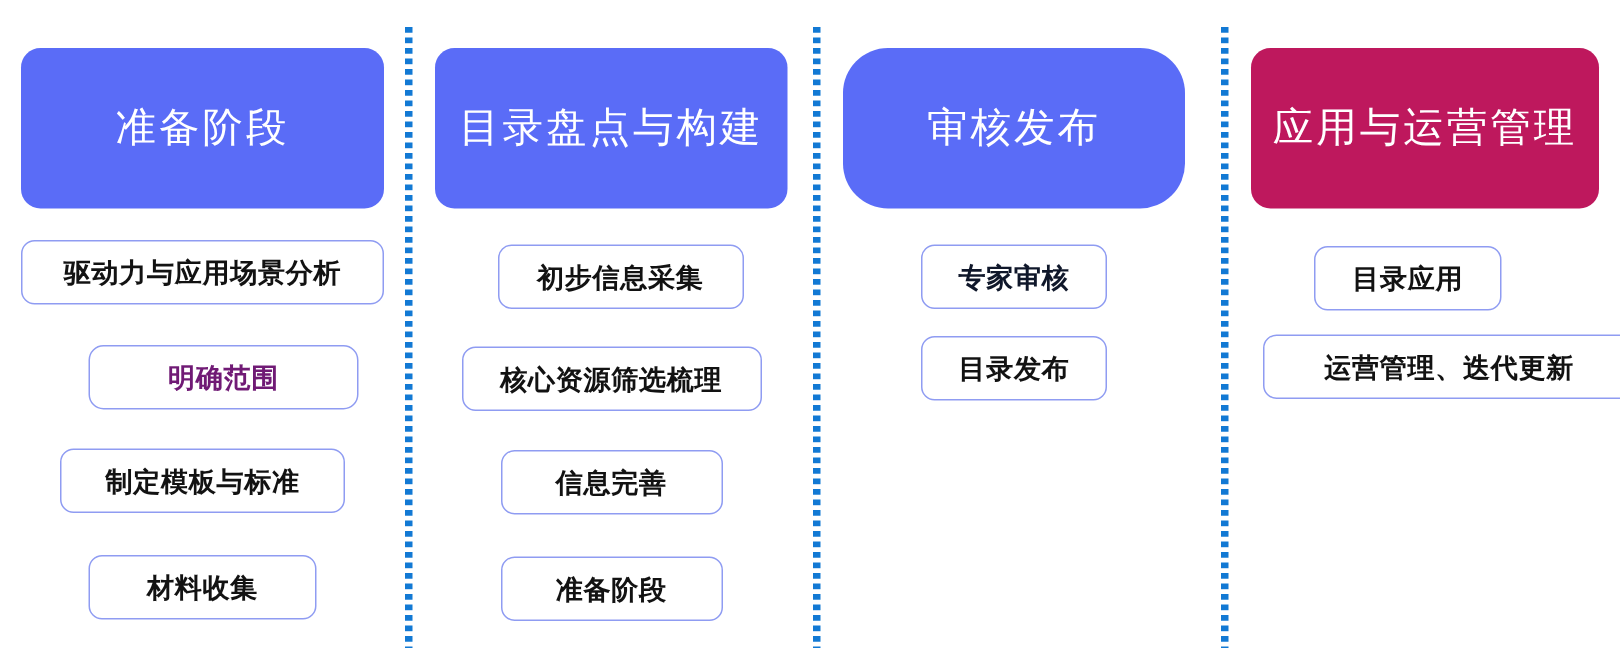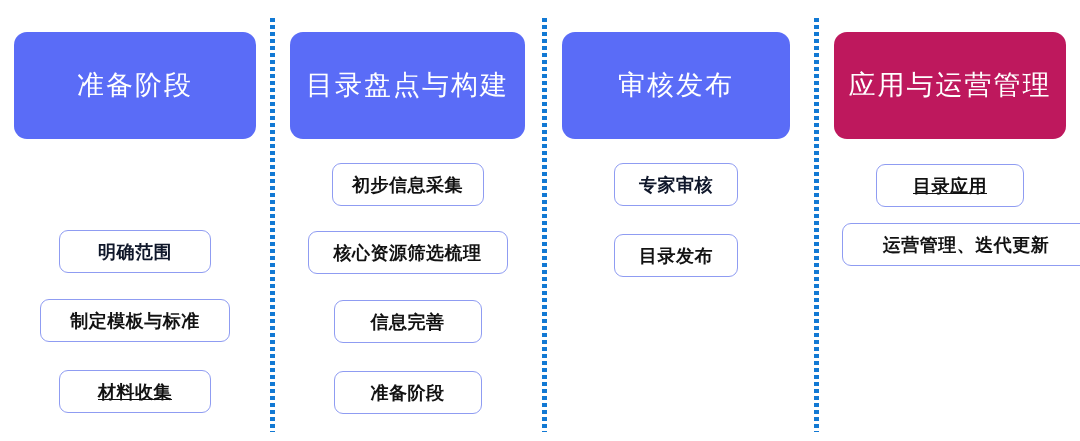--- a/index.html
+++ b/index.html
@@ -92,45 +92,46 @@
 
 <div id="diagram" style="background: rgb(255, 255, 255);">
 
   <div class="divider" style="left: 270px; background-image: linear-gradient(rgb(18, 121, 212) 0px, rgb(18, 121, 212) 4px, rgba(255, 255, 255, 0) 4px, rgba(255, 255, 255, 0) 7px);"></div>
   <div class="divider" style="left: 542px; background-image: linear-gradient(rgb(18, 121, 212) 0px, rgb(18, 121, 212) 4px, rgba(255, 255, 255, 0) 4px, rgba(255, 255, 255, 0) 7px);"></div>
   <div class="divider" style="left: 814px; background-image: linear-gradient(rgb(18, 121, 212) 0px, rgb(18, 121, 212) 4px, rgba(255, 255, 255, 0) 4px, rgba(255, 255, 255, 0) 7px);"></div>
 
   <div class="column" style="left: 14px; width: 242px;">
     <div class="stage-header" style="width: 242px; background: rgb(90, 108, 247); color: rgb(255, 255, 255);">准备阶段</div>
     <div class="steps" style="position: relative; flex: 1 1 0%; width: 242px;">
-      <div class="step-box" style="position: absolute; width: 152px; left: 45px; top: 91px; border-color: rgb(143, 156, 242); background: rgb(255, 255, 255); color: #0f172a;">明确范围</div>
+      <div class="step-box" style="position: absolute; width: 242px; left: 0px; top: 21px; border-color: rgb(143, 156, 242); background: rgb(255, 255, 255); color: rgb(18, 18, 18);">驱动力与应用场景分析</div>
+      <div class="step-box" style="position: absolute; width: 180px; left: 45px; top: 91px; border-color: rgb(143, 156, 242); background: rgb(255, 255, 255); color: #701a75; border-radius: 10px;">明确范围</div>
       <div class="step-box" style="position: absolute; width: 190px; left: 26px; top: 160px; border-color: rgb(143, 156, 242); background: rgb(255, 255, 255); color: rgb(18, 18, 18);">制定模板与标准</div>
-      <div class="step-box" style="position: absolute; width: 152px; left: 45px; top: 231px; border-color: rgb(143, 156, 242); background: rgb(255, 255, 255); color: rgb(18, 18, 18); text-decoration: underline;">材料收集</div>
+      <div class="step-box" style="position: absolute; width: 152px; left: 45px; top: 231px; border-color: rgb(143, 156, 242); background: rgb(255, 255, 255); color: rgb(18, 18, 18);">材料收集</div>
     </div>
   </div>
 
   <div class="column" style="left: 290px; width: 235px;">
     <div class="stage-header" style="width: 235px; background: rgb(90, 108, 247); color: rgb(255, 255, 255);">目录盘点与构建</div>
     <div class="steps" style="position: relative; flex: 1 1 0%; width: 235px;">
-      <div class="step-box" style="position: absolute; width: 152px; left: 41.5px; top: 24px; border-color: rgb(143, 156, 242); background: rgb(255, 255, 255); color: rgb(18, 18, 18);">初步信息采集</div>
+      <div class="step-box" style="position: absolute; width: 164px; left: 41.5px; top: 24px; border-color: rgb(143, 156, 242); background: rgb(255, 255, 255); color: rgb(18, 18, 18);">初步信息采集</div>
       <div class="step-box" style="position: absolute; width: 200px; left: 17.5px; top: 92px; border-color: rgb(143, 156, 242); background: rgb(255, 255, 255); color: rgb(18, 18, 18);">核心资源筛选梳理</div>
       <div class="step-box" style="position: absolute; width: 148px; left: 43.5px; top: 161px; border-color: rgb(143, 156, 242); background: rgb(255, 255, 255); color: rgb(18, 18, 18);">信息完善</div>
       <div class="step-box" style="position: absolute; width: 148px; left: 43.5px; top: 232px; border-color: rgb(143, 156, 242); background: rgb(255, 255, 255); color: rgb(18, 18, 18);">准备阶段</div>
     </div>
   </div>
 
   <div class="column" style="left: 562px; width: 228px;">
-    <div class="stage-header" style="width: 228px; background: rgb(90, 108, 247); color: rgb(255, 255, 255);">审核发布</div>
+    <div class="stage-header" style="width: 228px; background: rgb(90, 108, 247); color: rgb(255, 255, 255); border-radius: 30px;">审核发布</div>
     <div class="steps" style="position: relative; flex: 1 1 0%; width: 228px;">
       <div class="step-box" style="position: absolute; width: 124px; left: 52px; top: 24px; border-color: rgb(143, 156, 242); background: rgb(255, 255, 255); color: #0f172a;">专家审核</div>
-      <div class="step-box" style="position: absolute; width: 124px; left: 52px; top: 95px; border-color: rgb(143, 156, 242); background: rgb(255, 255, 255); color: rgb(18, 18, 18);">目录发布</div>
+      <div class="step-box" style="position: absolute; width: 124px; left: 52px; top: 85px; border-color: rgb(143, 156, 242); background: rgb(255, 255, 255); color: rgb(18, 18, 18);">目录发布</div>
     </div>
   </div>
 
   <div class="column" style="left: 834px; width: 232px;">
     <div class="stage-header" style="width: 232px; background: #be185d; color: rgb(255, 255, 255);">应用与运营管理</div>
     <div class="steps" style="position: relative; flex: 1 1 0%; width: 232px;">
-      <div class="step-box" style="position: absolute; width: 148px; left: 42px; top: 25px; border-color: rgb(143, 156, 242); background: rgb(255, 255, 255); color: rgb(18, 18, 18); text-decoration: underline;">目录应用</div>
+      <div class="step-box" style="position: absolute; width: 125px; left: 42px; top: 25px; border-color: rgb(143, 156, 242); background: rgb(255, 255, 255); color: rgb(18, 18, 18);">目录应用</div>
       <div class="step-box" style="position: absolute; width: 248px; left: 8px; top: 84px; border-color: rgb(143, 156, 242); background: rgb(255, 255, 255); color: rgb(18, 18, 18);">运营管理、迭代更新</div>
     </div>
   </div>
 
 </div>
 
 </body></html>

